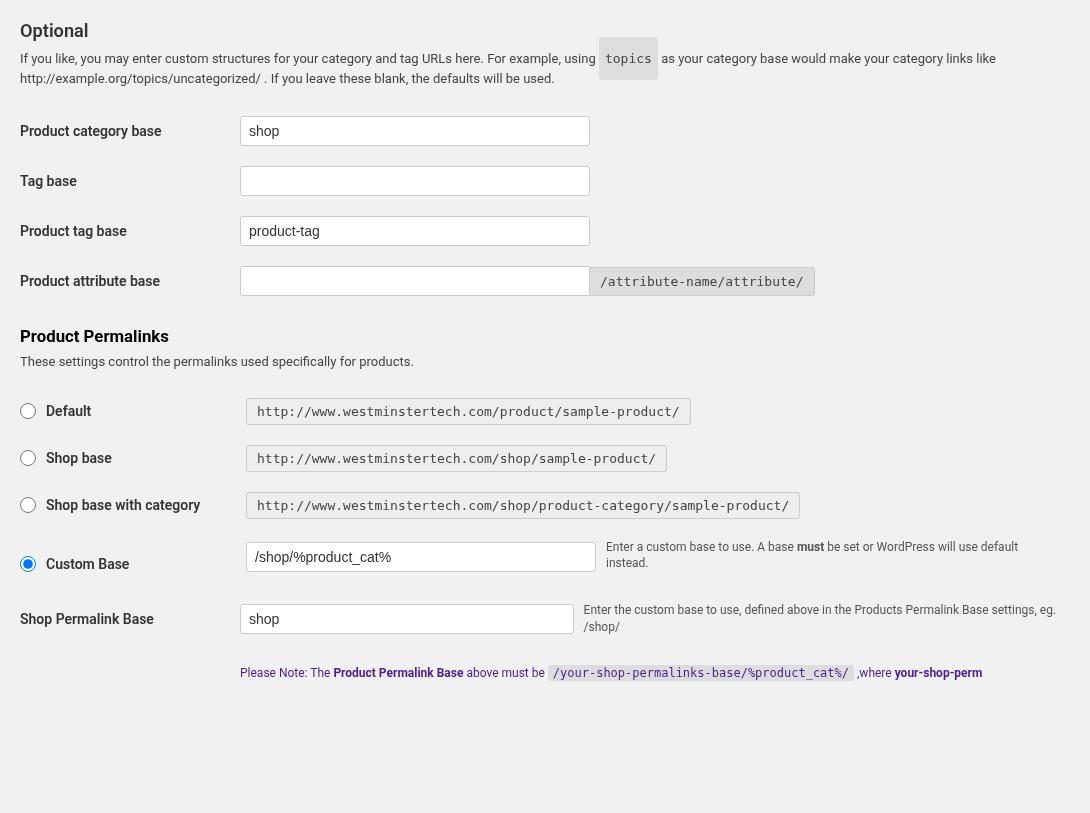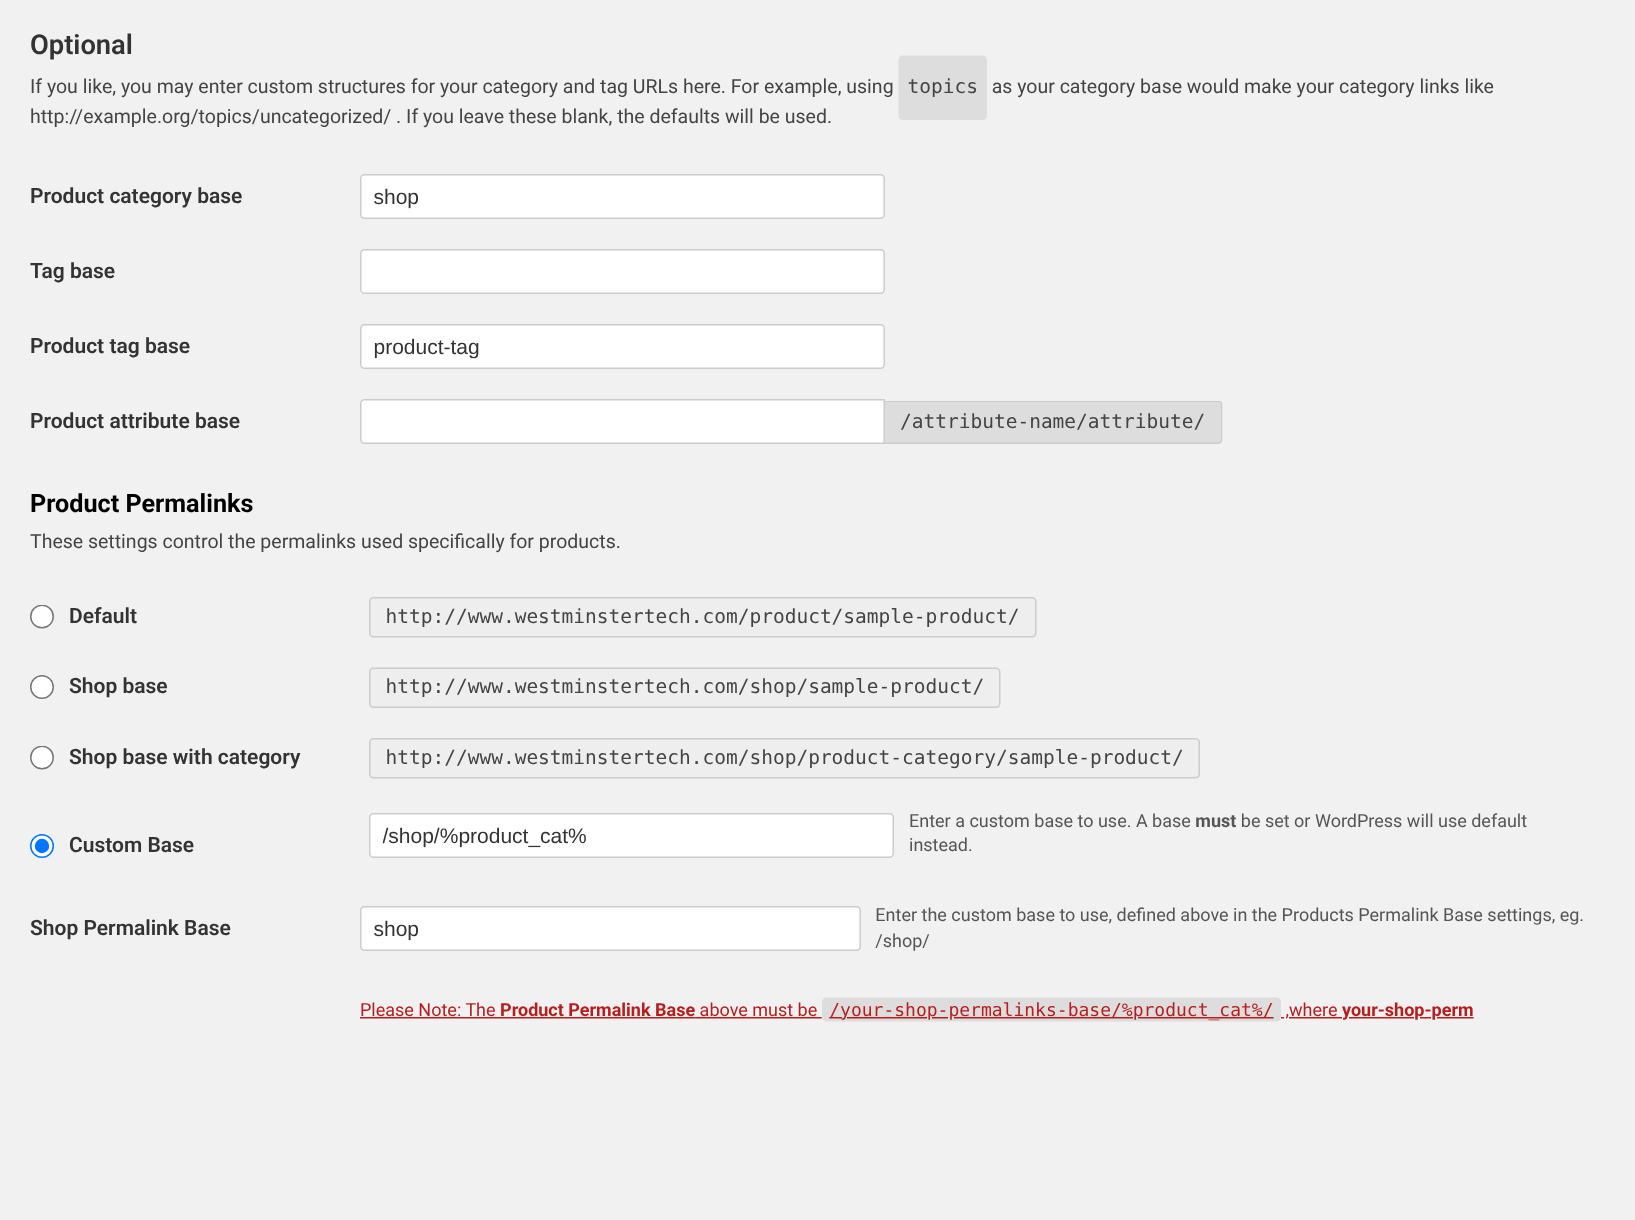--- a/index.html
+++ b/index.html
@@ -152,24 +152,23 @@
       font-size: 14px;
       margin-right: 10px;
     }
     .shop-permalinks-hint {
       font-size: 12px;
       color: #555;
       line-height: 1.4;
     }
     .please-note {
       font-size: 12px;
-      color: #b91c1c;
+      color: #4c1d95;
       padding: 8px 0 0 0;
       line-height: 1.5;
-      text-decoration: underline;
     }
     .please-note strong {
       font-weight: 700;
     }
     .please-note code {
       background: #ddd;
       padding: 1px 5px;
       border-radius: 3px;
       font-family: monospace;
       font-size: 12px;

